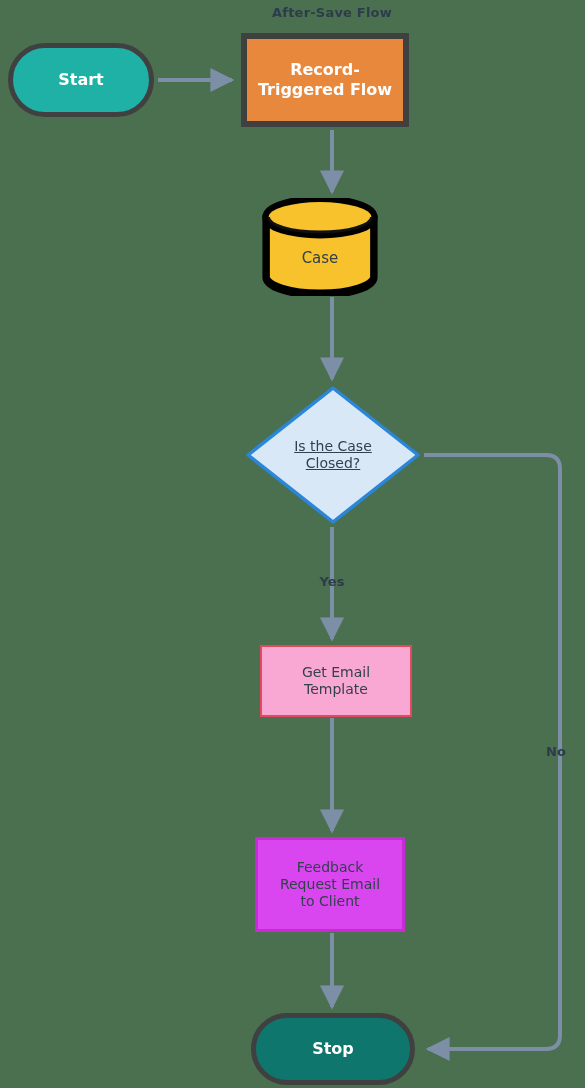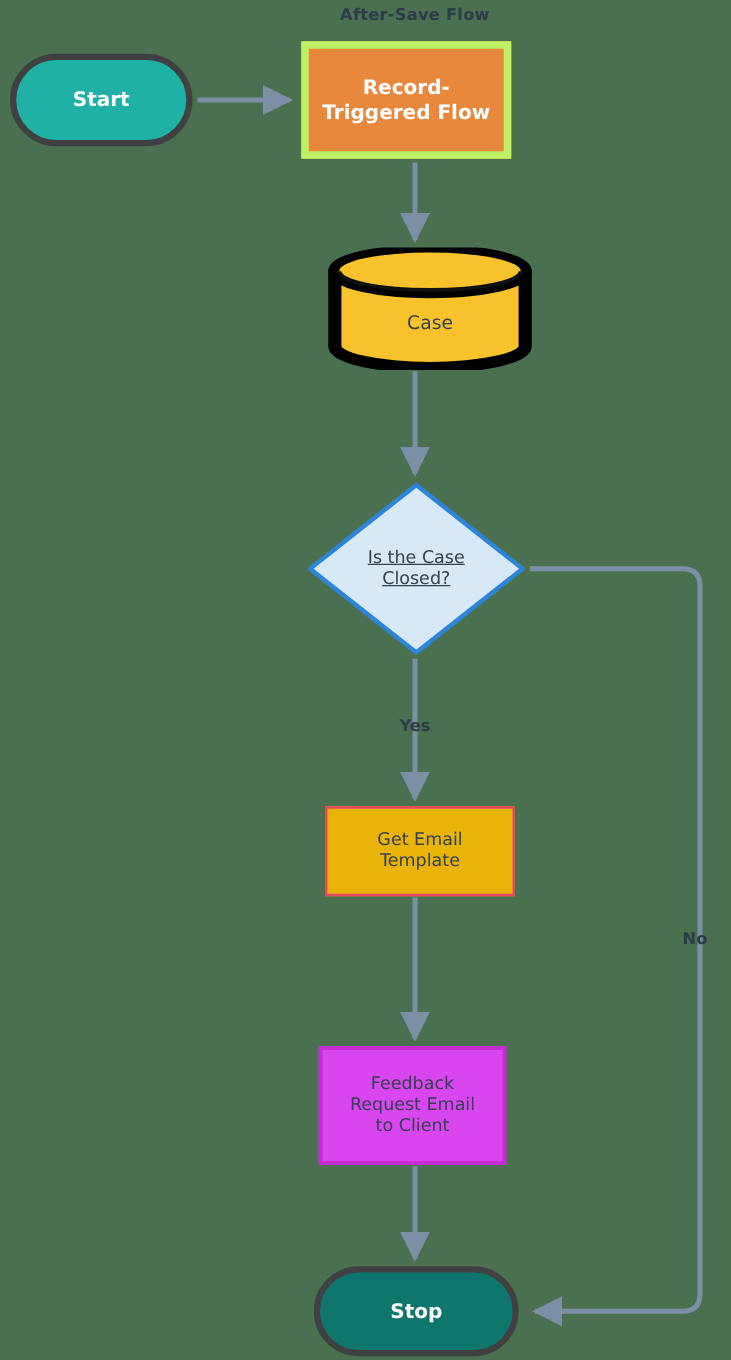--- a/index.html
+++ b/index.html
@@ -74,31 +74,31 @@
     background: #0f766e;
   }
 
   
   .node-flow {
     left: 241px;
     top: 33px;
     width: 168px;
     height: 94px;
     background: #e8883c;
-    border: 6px solid #bef264;
+    border: 6px solid #404040;
     color: #ffffff;
     font-size: 16px;
     font-weight: 700;
   }
 
   
   .node-db {
     left: 262px;
     top: 198px;
-    width: 164px;
+    width: 116px;
     height: 98px;
     color: #33404f;
     font-size: 15px;
     font-weight: 500;
   }
   .node-db .db-shape {
     position: absolute;
     left: 0; top: 0;
     width: 100%;
     height: 100%;
@@ -130,21 +130,21 @@
     z-index: 2;
     text-decoration: underline;
   }
 
   
   .node-template {
     left: 260px;
     top: 645px;
     width: 152px;
     height: 72px;
-    background: #eab308;
+    background: #f9a8d4;
     border: 2px solid #e4485f;
     color: #33404f;
     font-size: 14px;
     font-weight: 500;
   }
 
   
   .node-email {
     left: 255px;
     top: 837px;

